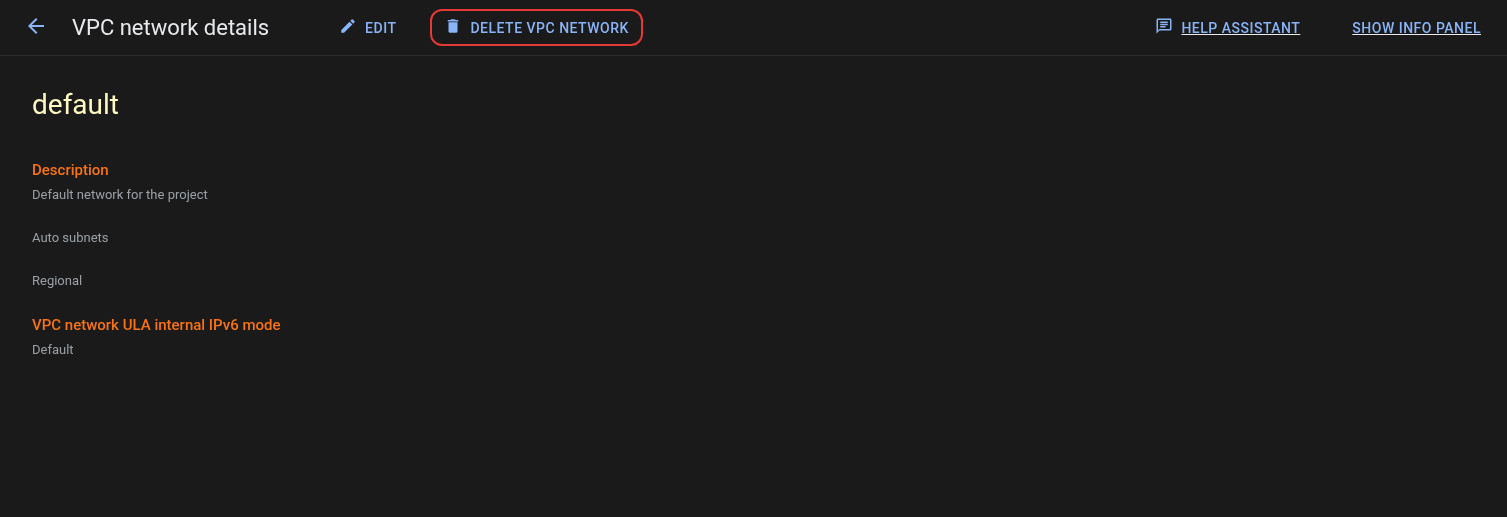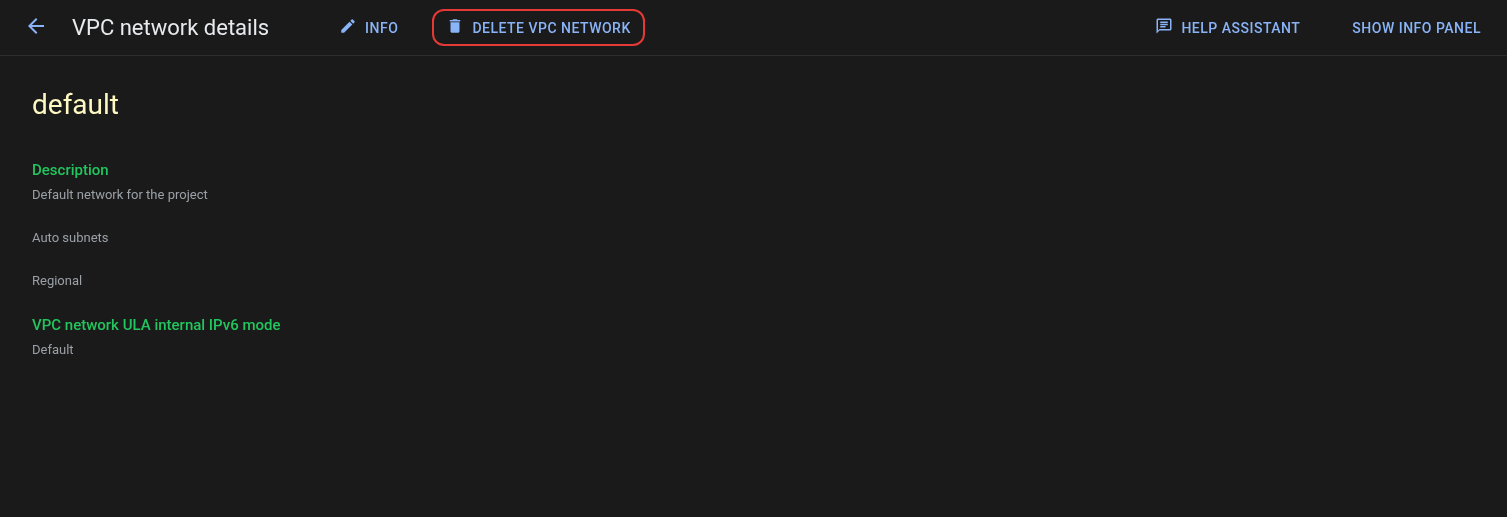--- a/index.html
+++ b/index.html
@@ -69,37 +69,38 @@
     .highlighted {
       border: 2px solid #e53935;
       border-radius: 12px;
       padding: 6px 12px;
     }
     .header-right {
       display: flex;
       align-items: center;
       margin-left: auto;
       gap: 32px;
+      text-decoration: underline;
     }
     .content {
       padding: 32px 32px;
     }
     .network-name {
       font-size: 28px;
       font-weight: 400;
       color: #fef9c3;
       margin-bottom: 40px;
     }
     .field-group {
       margin-bottom: 28px;
     }
     .field-label {
       font-size: 15px;
       font-weight: 500;
-      color: #22c55e;
+      color: #f97316;
       margin-bottom: 8px;
     }
     .field-value {
       font-size: 13px;
       font-weight: 400;
       color: #9aa0a6;
     }
   </style>
 </head>
 <body>
@@ -114,21 +115,21 @@
   </div>
   <div class="page-title">VPC network details</div>
 
   <div class="header-actions">
     <div class="action-button">
       <span>
         <svg viewBox="0 0 24 24">
             <path d="M3 17.25V21h3.75L17.81 9.94l-3.75-3.75L3 17.25zM20.71 7.04c.39-.39.39-1.02 0-1.41l-2.34-2.34c-.39-.39-1.02-.39-1.41 0l-1.83 1.83 3.75 3.75 1.83-1.83z"></path>
           </svg>
       </span>
-      <span>INFO</span>
+      <span>EDIT</span>
     </div>
     <div class="action-button highlighted">
       <span>
         <svg viewBox="0 0 24 24">
             <path d="M6 19c0 1.1.9 2 2 2h8c1.1 0 2-.9 2-2V7H6v12zM19 4h-3.5l-1-1h-5l-1 1H5v2h14V4z"></path>
           </svg>
       </span>
       <span>DELETE VPC NETWORK</span>
     </div>
   </div>

